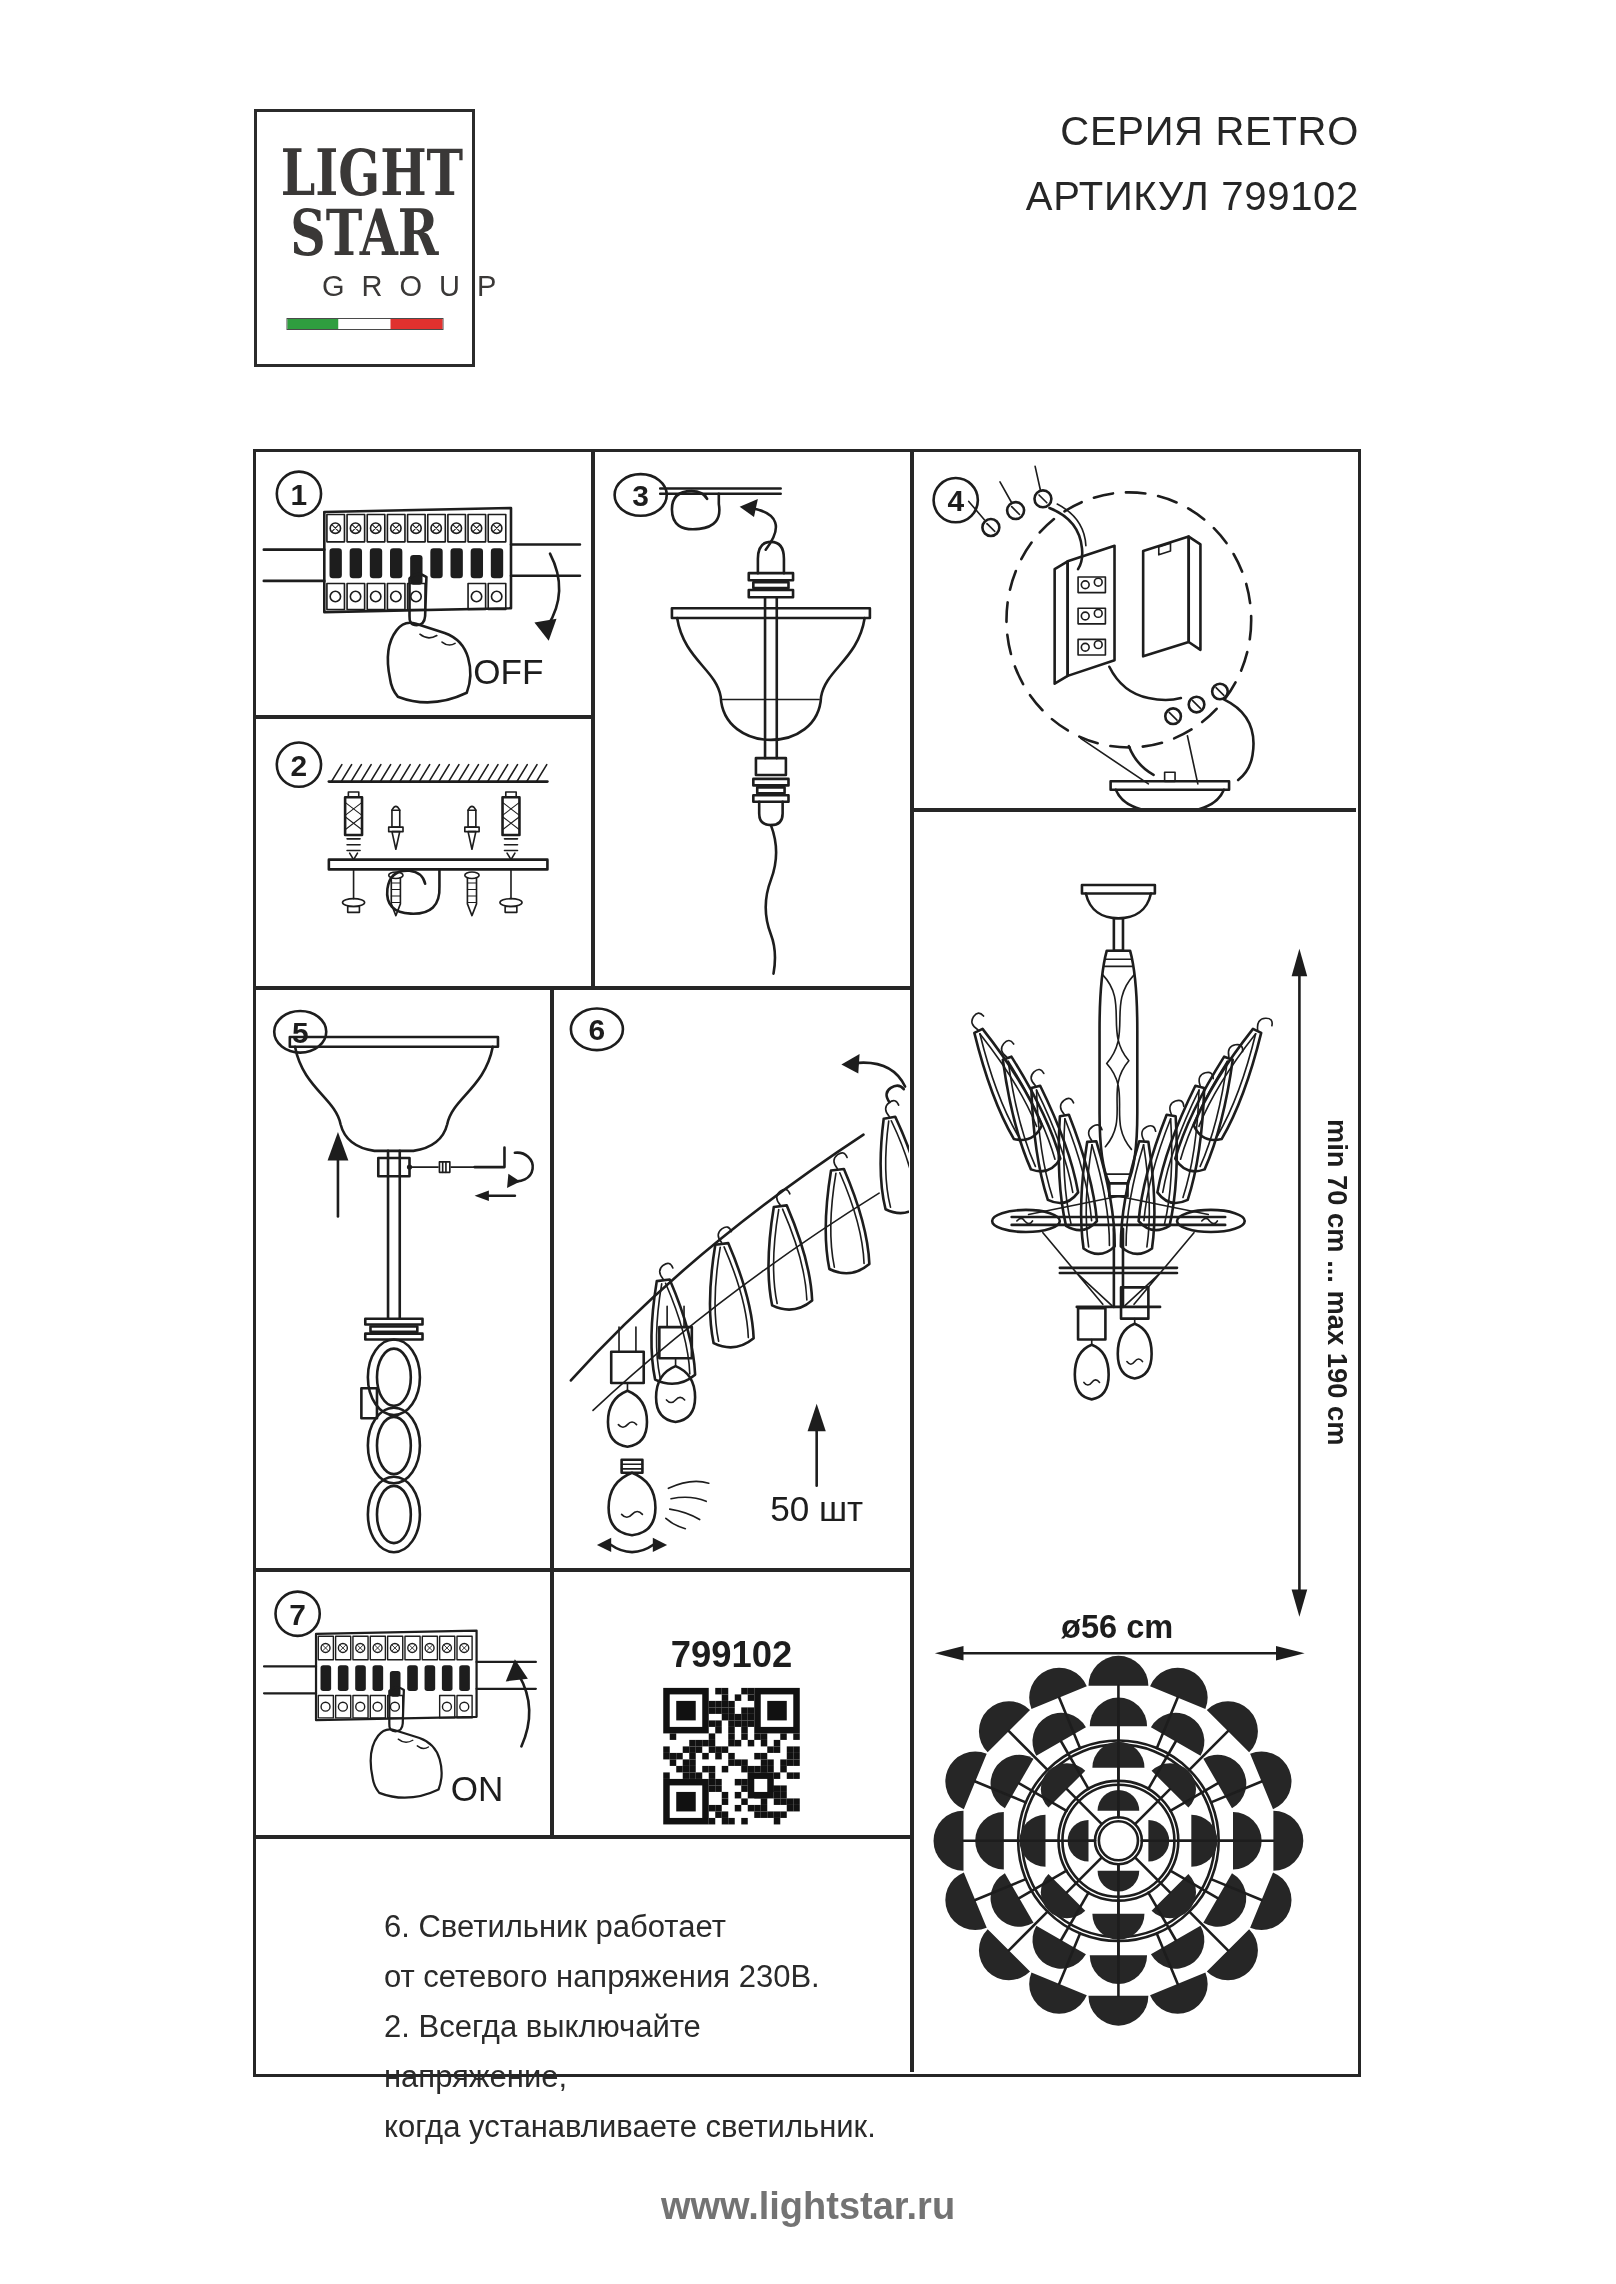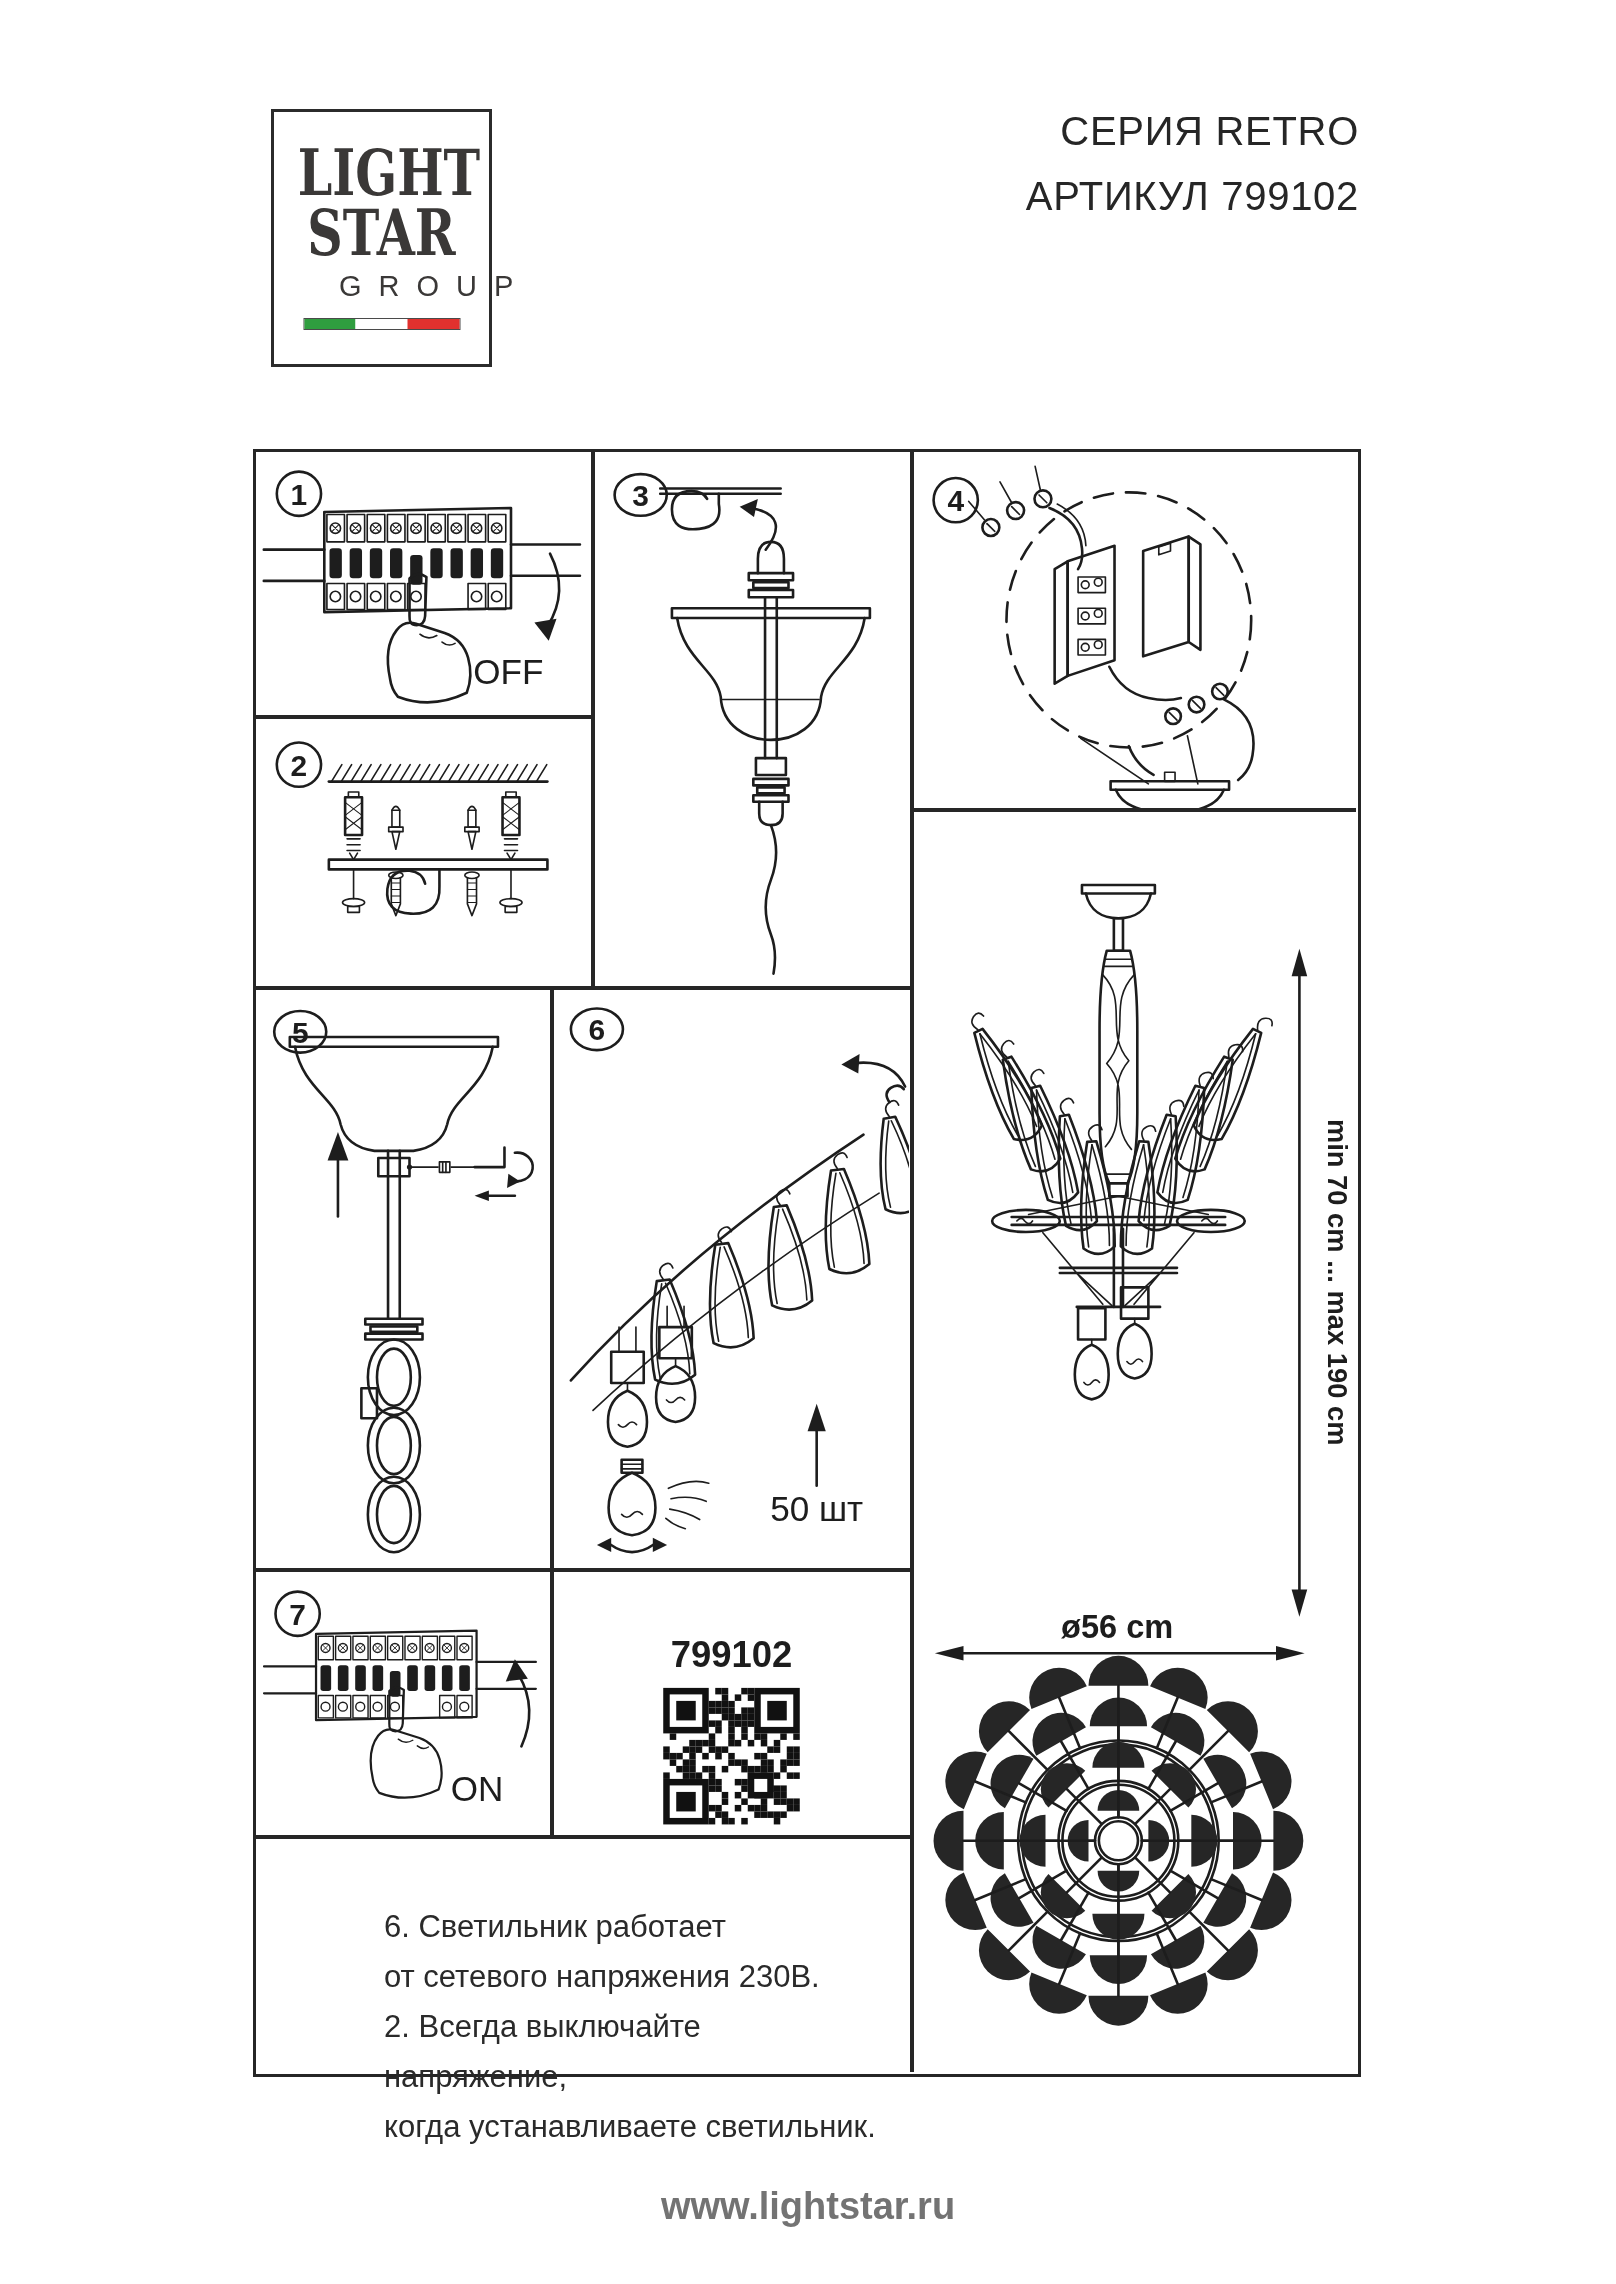--- a/index.html
+++ b/index.html
@@ -1,21 +1,21 @@
 <!DOCTYPE html>
 <html style="font-size:10.4px"><head>
 <meta charset="utf-8">
 <style>
   html,body{margin:0;padding:0;background:#e8e8e8;}
   .page{
     position:relative;width:1616px;height:2284px;background:#ffffff;
     font-family:"Liberation Sans",sans-serif;color:#1f1f1f;overflow:hidden;
   }
   
-  .logo-box{position:absolute;left:254px;top:109px;width:221px;height:258px;border:3.9px solid #2b2b2b;box-sizing:border-box;text-align:center;margin-left:17px;}
+  .logo-box{position:absolute;left:254px;top:109px;width:221px;height:258px;border:3.9px solid #2b2b2b;box-sizing:border-box;text-align:center;}
   .logo-word{font-family:"DejaVu Serif","Liberation Serif",serif;font-weight:700;color:#3a3837;font-size:63px;line-height:60px;transform:scaleX(.78);transform-origin:50% 50%;}
   .logo-word.first{margin-top:31px;}
   .logo-group{margin-top:9px;font-family:Liberation Sans, sans-serif;font-weight:400;color:#3a3837;font-size:29px;letter-spacing:17px;text-indent:17px;line-height:29px;padding-left:48px;}
   .logo-flag{position:absolute;left:50%;transform:translateX(-50%);bottom:34px;width:155px;height:10.4px;border:1.3px solid #4a4a4a;display:flex;}
   .logo-flag span{flex:1 1 33.3%;height:100%;}
   
   .hdr-series{position:absolute;right:257px;top:99px;text-align:right;font-weight:400;font-size:40px;line-height:65px;color:#262626;letter-spacing:0.7px;}
   .hdr-title{position:absolute;right:257px;top:272px;text-align:right;font-weight:700;font-size:44px;line-height:57px;color:#262626;letter-spacing:0.7px;}
   
   .grid{position:absolute;left:253px;top:449px;width:1108px;height:1628px;border:3.9px solid #262626;box-sizing:border-box;}

